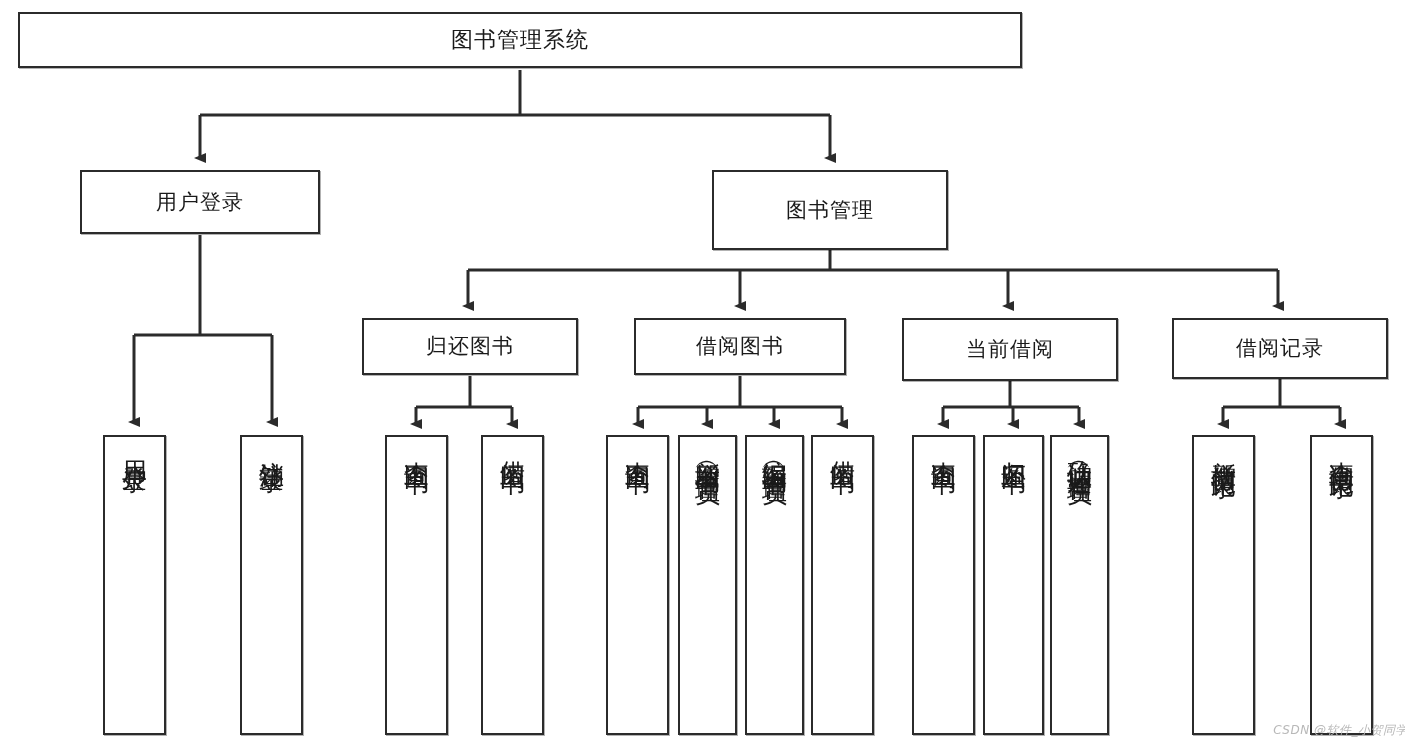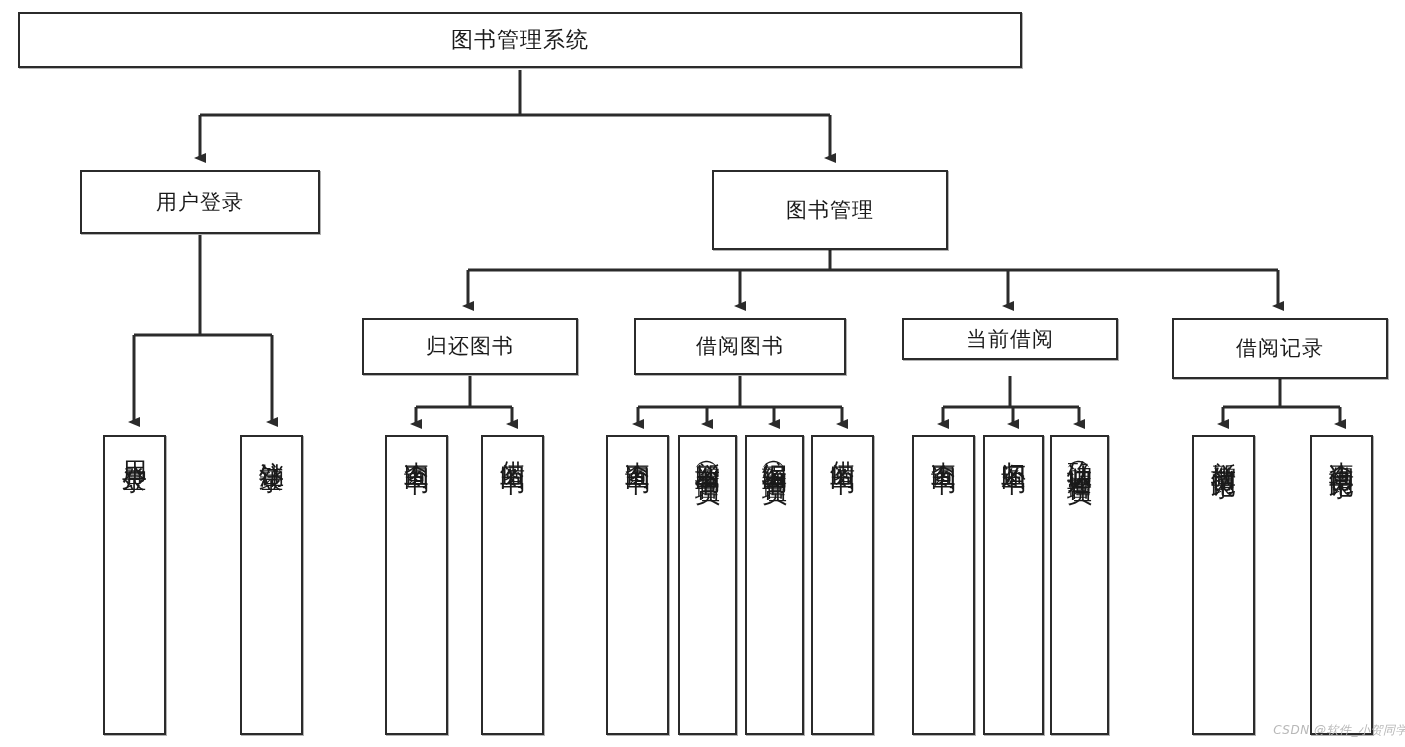--- a/index.html
+++ b/index.html
@@ -146,21 +146,21 @@
   <div class="node h" style="left:712px; top:170px; width:236px; height:80px;">
     <span class="label">图书管理</span>
   </div>
 
   <div class="node h" style="left:362px; top:318px; width:216px; height:57px;">
     <span class="label">归还图书</span>
   </div>
   <div class="node h" style="left:634px; top:318px; width:212px; height:57px;">
     <span class="label">借阅图书</span>
   </div>
-  <div class="node h" style="left:902px; top:318px; width:216px; height:42px;">
+  <div class="node h" style="left:902px; top:318px; width:216px; height:63px;">
     <span class="label">当前借阅</span>
   </div>
   <div class="node h" style="left:1172px; top:318px; width:216px; height:61px;">
     <span class="label">借阅记录</span>
   </div>
 
   <div class="node v" style="left:103px; top:435px; width:63px; height:300px;">
     <span class="label">用户登录</span>
   </div>
   <div class="node v" style="left:240px; top:435px; width:63px; height:300px;">

